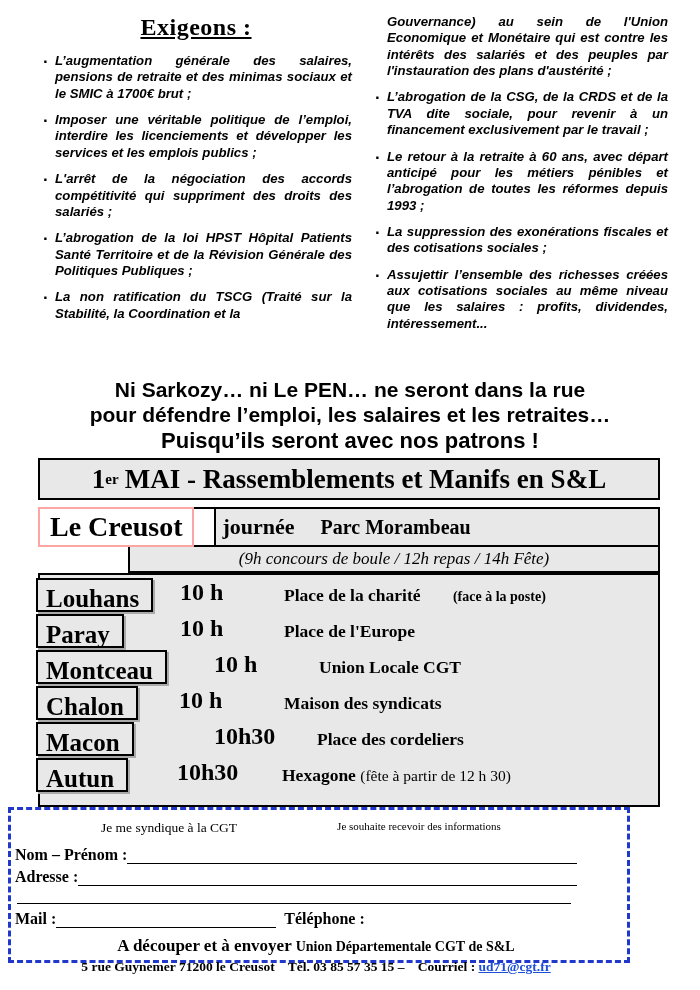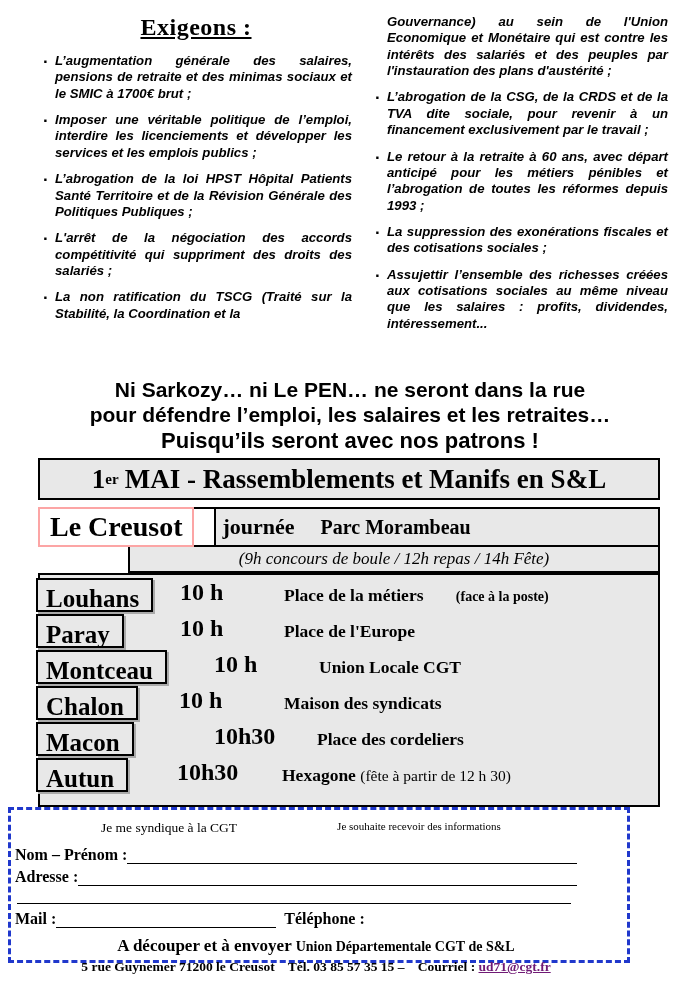--- a/index.html
+++ b/index.html
@@ -110,34 +110,34 @@
   .field-label { font-weight:700; font-size:16px; white-space:nowrap; }
   .field-line { border-bottom:1.5px solid #000; height:15px; }
   .grow { flex:1; margin-right:40px; }
   .line-full { border-bottom:1.5px solid #000; height:14px; margin:2px 46px 6px 2px; }
   .mail-line { width:220px; margin-right:8px; }
   .send-line { text-align:center; margin-top:8px; }
   .send-big { font-weight:700; font-size:17px; }
   .send-org { font-weight:700; font-size:14px; }
   .addr-line { text-align:center; margin-top:3px; font-weight:700; font-size:13.5px; }
   .addr-line .sep { display:inline-block; width:10px; }
-  .email-link { color:#701a75; text-decoration:underline; font-weight:700; }
+  .email-link { color:#1d4ed8; text-decoration:underline; font-weight:700; }
 </style>
 </head>
 <body>
 
 <div class="page">
 
   <div class="col-left">
     <div class="exi-head">Exigeons :</div>
     <div class="bullets">
       <div class="bullet-item dot">L’augmentation générale des salaires, pensions de retraite et des minimas sociaux et le SMIC à 1700€ brut ;</div>
       <div class="bullet-item dot">Imposer une véritable politique de l’emploi, interdire les licenciements et développer les services et les emplois publics ;</div>
+      <div class="bullet-item dot">L'arrêt de la négociation des accords compétitivité qui suppriment des droits des salariés ;</div>
       <div class="bullet-item dot">L’abrogation de la loi HPST Hôpital Patients Santé Territoire et de la Révision Générale des Politiques Publiques ;</div>
-      <div class="bullet-item dot">L'arrêt de la négociation des accords compétitivité qui suppriment des droits des salariés ;</div>
       <div class="bullet-item dot">La non ratification du TSCG (Traité sur la Stabilité, la Coordination et la</div>
     </div>
   </div>
 
   <div class="col-right">
     <div class="bullets">
       <div class="cont-par">Gouvernance) au sein de l'Union Economique et Monétaire qui est contre les intérêts des salariés et des peuples par l'instauration des plans d'austérité ;</div>
       <div class="bullet-item dot">L’abrogation de la CSG, de la CRDS et de la TVA dite sociale, pour revenir à un financement exclusivement par le travail ;</div>
       <div class="bullet-item dot">Le retour à la retraite à 60 ans, avec départ anticipé pour les métiers pénibles et l’abrogation de toutes les réformes depuis 1993 ;</div>
       <div class="bullet-item dot">La suppression des exonérations fiscales et des cotisations sociales ;</div>
@@ -170,21 +170,21 @@
 
     <div class="row-note">
       <div class="note-spacer"></div>
       <div class="note-band">(9h concours de boule / 12h repas / 14h Fête)</div>
     </div>
 
     <div class="rally-body">
       <div class="city-row">
         <span class="city-box">Louhans</span>
         <span class="city-time">10 h</span>
-        <span class="city-loc"><span>Place de la métiers </span><span class="loc-note">(face à la poste)</span></span>
+        <span class="city-loc"><span>Place de la charité </span><span class="loc-note">(face à la poste)</span></span>
       </div>
       <div class="city-row">
         <span class="city-box">Paray</span>
         <span class="city-time">10 h</span>
         <span class="city-loc"><span>Place de l'Europe</span><span class="loc-note"></span></span>
       </div>
       <div class="city-row">
         <span class="city-box">Montceau</span>
         <span class="city-time">10 h</span>
         <span class="city-loc"><span>Union Locale CGT</span><span class="loc-note"></span></span>

